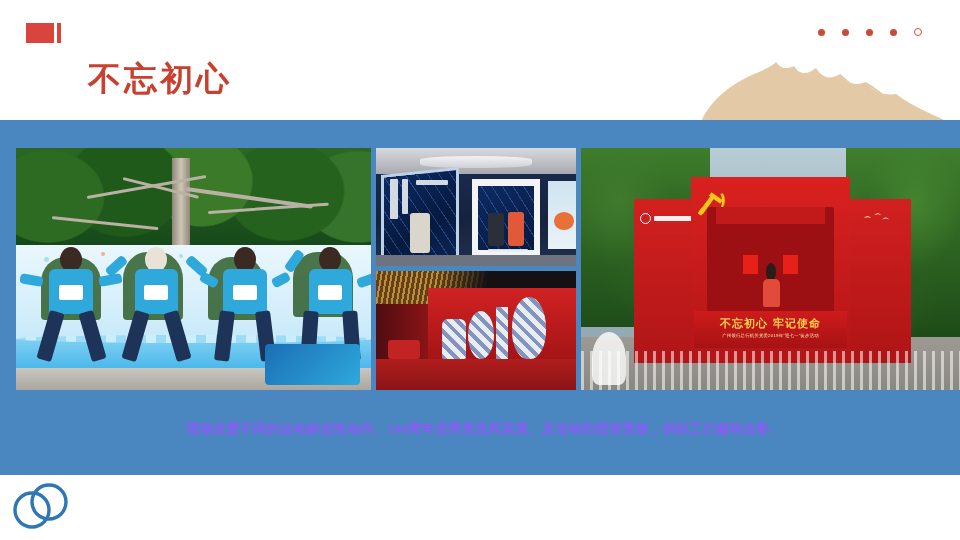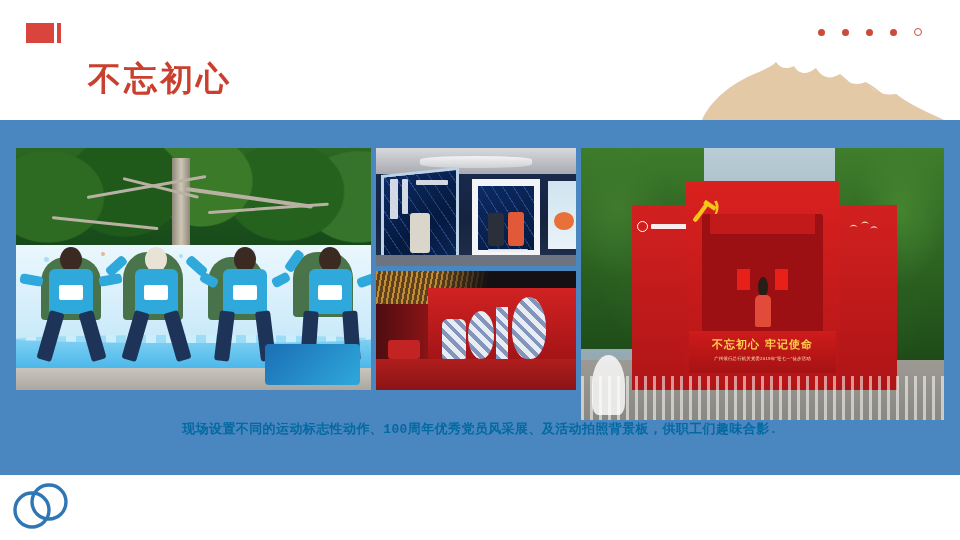--- a/index.html
+++ b/index.html
@@ -103,21 +103,21 @@
   .p3 .ceilblk{position:absolute;left:0;top:0;width:100%;height:30%;
      background:linear-gradient(100deg,rgba(15,12,12,.0) 30%,#141013 55%);}
   .p3 .redwall{position:absolute;left:26%;top:14%;width:74%;height:70%;background:linear-gradient(#d12222,#9c1214);}
   .p3 .sidewall{position:absolute;left:0;top:28%;width:28%;height:52%;background:linear-gradient(90deg,#4d0d10,#8f1416);}
   .p3 .carpet{position:absolute;left:0;bottom:0;width:100%;height:26%;background:linear-gradient(#b11d1d,#8a1416);}
   .p3 .digit{position:absolute;bottom:26%;background:#f4f4f6;
      background-image:repeating-linear-gradient(45deg,rgba(40,70,140,.55) 0 4px,rgba(230,235,245,.9) 4px 9px);}
   .p3 .sofa{position:absolute;left:6%;bottom:26%;width:16%;height:16%;background:#c22323;border-radius:3px;}
 
   
-  .p4{width:100%;height:272px;}
+  .p4{width:100%;height:242px;padding-left:16px;}
   .p4 .sky{position:absolute;inset:0;background:linear-gradient(#b9cdd6 0%,#9fb6c0 30%,#8fa3ab 100%);}
   .p4 .treeL{position:absolute;left:0;top:0;width:34%;height:74%;
      background:radial-gradient(ellipse 60% 50% at 30% 30%,#3f7a2e,transparent 70%),
                 radial-gradient(ellipse 70% 60% at 60% 55%,#2d6322,transparent 72%),
                 linear-gradient(#3d7c2b,#1f4d1a);}
   .p4 .treeR{position:absolute;right:0;top:0;width:30%;height:80%;
      background:radial-gradient(ellipse 60% 50% at 60% 28%,#448430,transparent 70%),
                 radial-gradient(ellipse 70% 60% at 40% 58%,#2a5f20,transparent 72%),
                 linear-gradient(#3f7e2c,#1d4a18);}
   .p4 .ground{position:absolute;left:0;bottom:0;width:100%;height:22%;background:linear-gradient(#9c9a93,#8a8882);}
@@ -141,22 +141,22 @@
   .p4 .skyline{position:absolute;bottom:0;width:100%;height:16%;
      background:repeating-linear-gradient(90deg,rgba(255,255,255,.55) 0 3px,transparent 3px 9px);
      -webkit-mask-image:linear-gradient(#000,#000);}
   .p4 .runner{position:absolute;left:3%;bottom:2%;width:9%;height:22%;background:rgba(255,255,255,.8);
      border-radius:50% 50% 20% 20%;}
   .p4 .birds{position:absolute;right:17%;top:26%;width:10%;height:6%;}
 
   
   .caption{
     position:absolute;left:0;top:420px;width:960px;text-align:center;
-    font-family:Liberation Mono, monospace;
-    font-size:13px;font-weight:700;color:#0369a1;letter-spacing:.4px;
+    font-family:Liberation Serif, serif;
+    font-size:13px;font-weight:700;color:#8b5cf6;letter-spacing:.4px;
   }
 
   
   .rings{position:absolute;left:8px;bottom:8px;width:68px;height:52px;}
 </style>
 </head>
 <body>
 
 <div class="slide">
 

